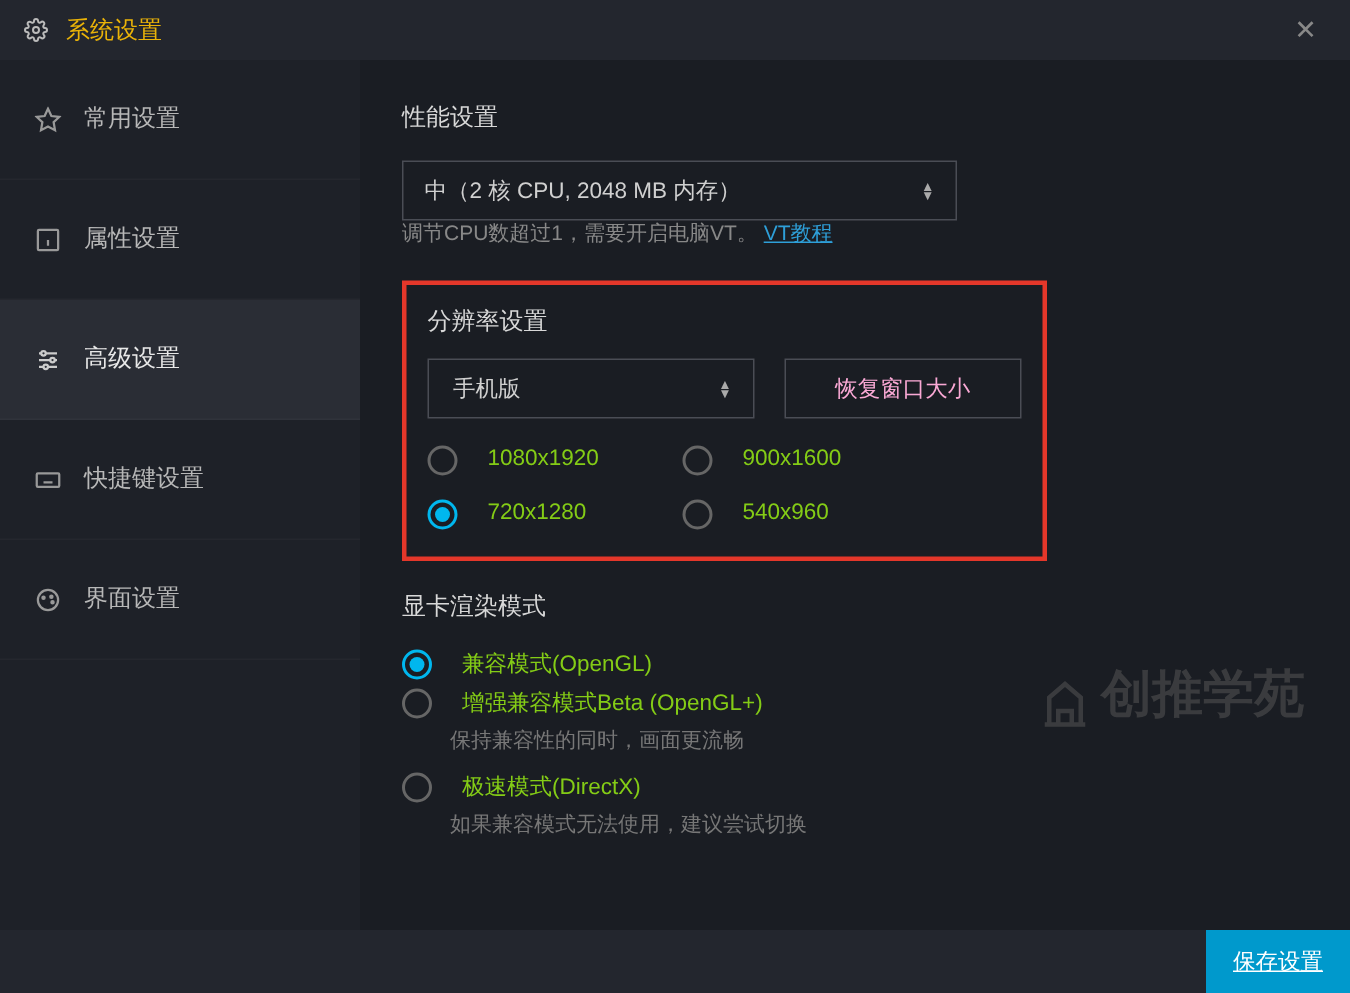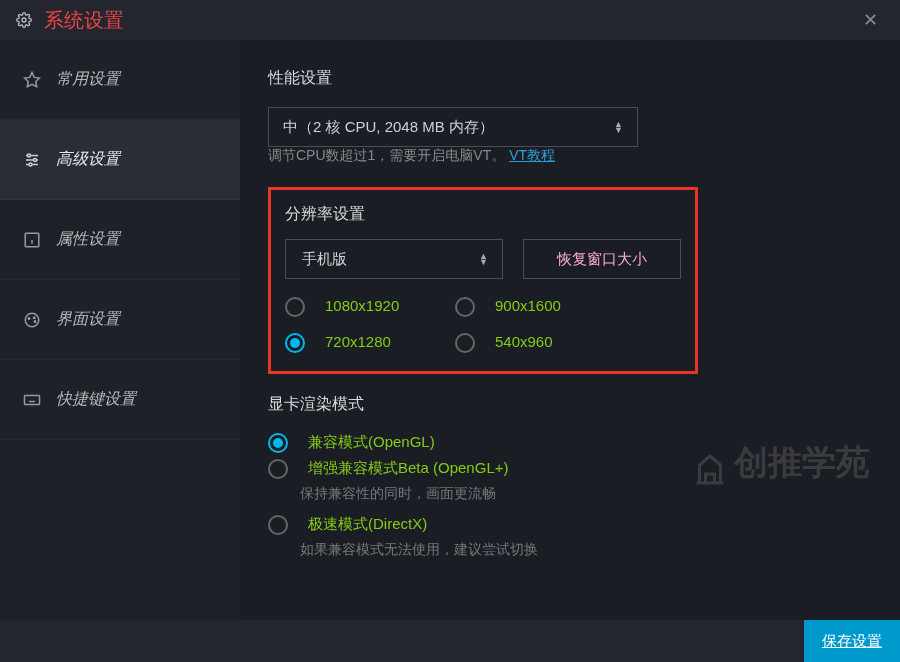--- a/index.html
+++ b/index.html
@@ -13,27 +13,26 @@
 }
 .titlebar {
   height: 40px;
   background: #23262e;
   display: flex;
   align-items: center;
   padding: 0 14px;
   justify-content: space-between;
 }
 .titlebar-left { display: flex; align-items: center; gap: 10px; }
-.titlebar-title { color: #ef4444; font-size: 20px; }
+.titlebar-title { color: #eab308; font-size: 16px; }
 .close-x { color: #888; font-size: 18px; cursor: pointer; padding: 4px 8px; }
 .main { display: flex; height: 580px; }
 .sidebar {
   width: 240px;
   background: #1e2128;
-  font-style: italic;
 }
 .sidebar-item {
   height: 80px;
   display: flex;
   align-items: center;
   padding-left: 22px;
   gap: 14px;
   cursor: pointer;
   color: #b8b8b8;
   font-size: 16px;
@@ -219,67 +218,67 @@
 <div class="main">
   <div class="sidebar">
     <div class="sidebar-item">
       <span class="sidebar-icon">
           <svg width="18" height="18" viewBox="0 0 24 24" fill="none" stroke="#999" stroke-width="2">
             <polygon points="12 2 15 8.5 22 9.3 17 14 18.2 21 12 17.8 5.8 21 7 14 2 9.3 9 8.5 12 2"></polygon>
           </svg>
         </span>
       <span>常用设置</span>
     </div>
+    <div class="sidebar-item">
+      <span class="sidebar-icon">
+          <svg width="18" height="18" viewBox="0 0 24 24" fill="none" stroke="#999" stroke-width="2">
+            <rect x="3" y="3" width="18" height="18" rx="1"></rect>
+            <line x1="12" y1="8" x2="12" y2="8"></line>
+            <line x1="12" y1="12" x2="12" y2="17"></line>
+          </svg>
+        </span>
+      <span>属性设置</span>
+    </div>
     <div class="sidebar-item active">
       <span class="sidebar-icon">
           <svg width="18" height="18" viewBox="0 0 24 24" fill="none" stroke="#ccc" stroke-width="2">
             <line x1="4" y1="6" x2="20" y2="6"></line>
             <line x1="4" y1="12" x2="20" y2="12"></line>
             <line x1="4" y1="18" x2="20" y2="18"></line>
             <circle cx="8" cy="6" r="2" fill="#2a2d35"></circle>
             <circle cx="16" cy="12" r="2" fill="#2a2d35"></circle>
             <circle cx="10" cy="18" r="2" fill="#2a2d35"></circle>
           </svg>
         </span>
       <span>高级设置</span>
     </div>
     <div class="sidebar-item">
       <span class="sidebar-icon">
           <svg width="18" height="18" viewBox="0 0 24 24" fill="none" stroke="#999" stroke-width="2">
-            <rect x="3" y="3" width="18" height="18" rx="1"></rect>
-            <line x1="12" y1="8" x2="12" y2="8"></line>
-            <line x1="12" y1="12" x2="12" y2="17"></line>
-          </svg>
-        </span>
-      <span>属性设置</span>
-    </div>
-    <div class="sidebar-item">
-      <span class="sidebar-icon">
-          <svg width="18" height="18" viewBox="0 0 24 24" fill="none" stroke="#999" stroke-width="2">
-            <circle cx="12" cy="12" r="9"></circle>
-            <circle cx="8" cy="10" r="1" fill="#999"></circle>
-            <circle cx="15" cy="9" r="1" fill="#999"></circle>
-            <circle cx="16" cy="14" r="1" fill="#999"></circle>
-          </svg>
-        </span>
-      <span>界面设置</span>
-    </div>
-    <div class="sidebar-item">
-      <span class="sidebar-icon">
-          <svg width="18" height="18" viewBox="0 0 24 24" fill="none" stroke="#999" stroke-width="2">
             <rect x="2" y="6" width="20" height="12" rx="1"></rect>
             <line x1="6" y1="10" x2="6" y2="10"></line>
             <line x1="10" y1="10" x2="10" y2="10"></line>
             <line x1="14" y1="10" x2="14" y2="10"></line>
             <line x1="18" y1="10" x2="18" y2="10"></line>
             <line x1="8" y1="14" x2="16" y2="14"></line>
           </svg>
         </span>
       <span>快捷键设置</span>
     </div>
+    <div class="sidebar-item">
+      <span class="sidebar-icon">
+          <svg width="18" height="18" viewBox="0 0 24 24" fill="none" stroke="#999" stroke-width="2">
+            <circle cx="12" cy="12" r="9"></circle>
+            <circle cx="8" cy="10" r="1" fill="#999"></circle>
+            <circle cx="15" cy="9" r="1" fill="#999"></circle>
+            <circle cx="16" cy="14" r="1" fill="#999"></circle>
+          </svg>
+        </span>
+      <span>界面设置</span>
+    </div>
   </div>
 
   <div class="content">
     <div class="section-title">性能设置</div>
     <div class="select-box perf">
       <span>中（2 核 CPU, 2048 MB 内存）</span>
       <span class="updown">▲<br>▼</span>
     </div>
     <div class="hint">
       <span>调节CPU数超过1，需要开启电脑VT。</span>

